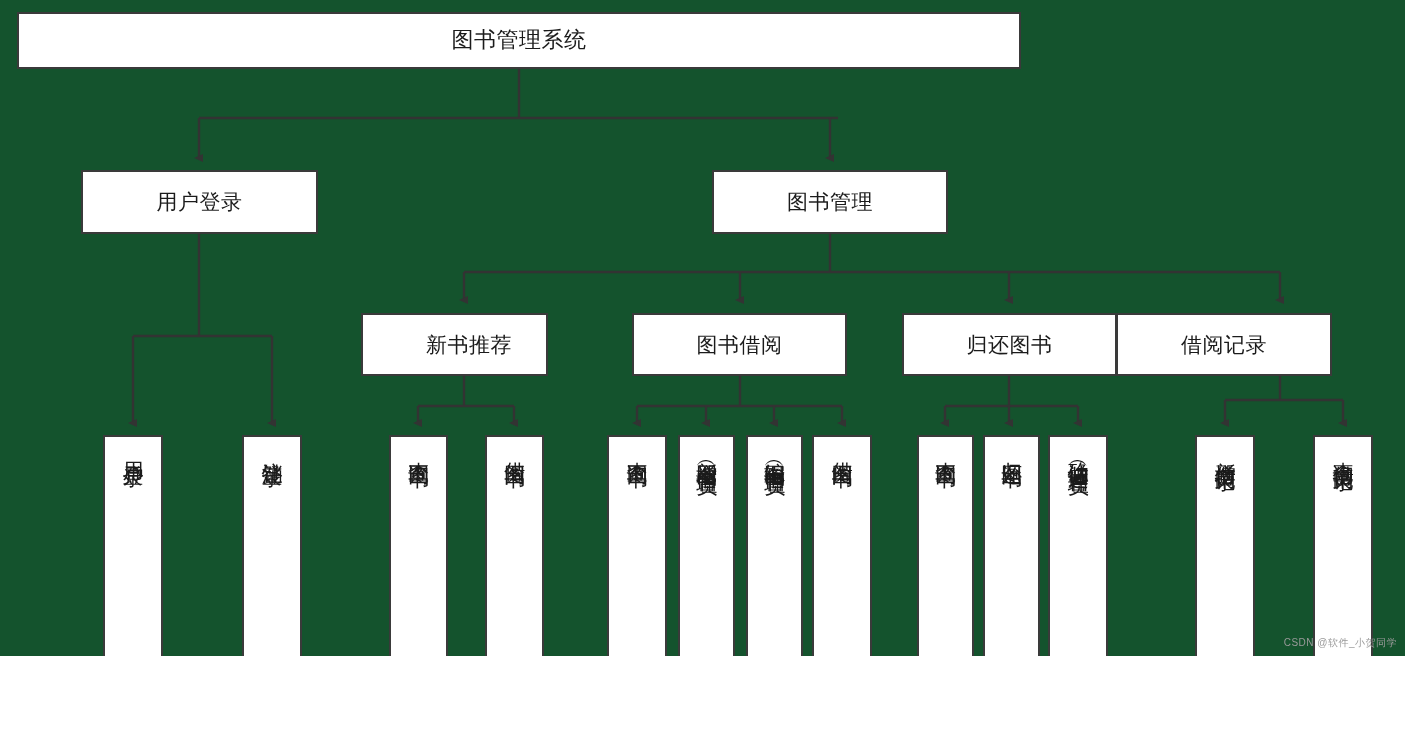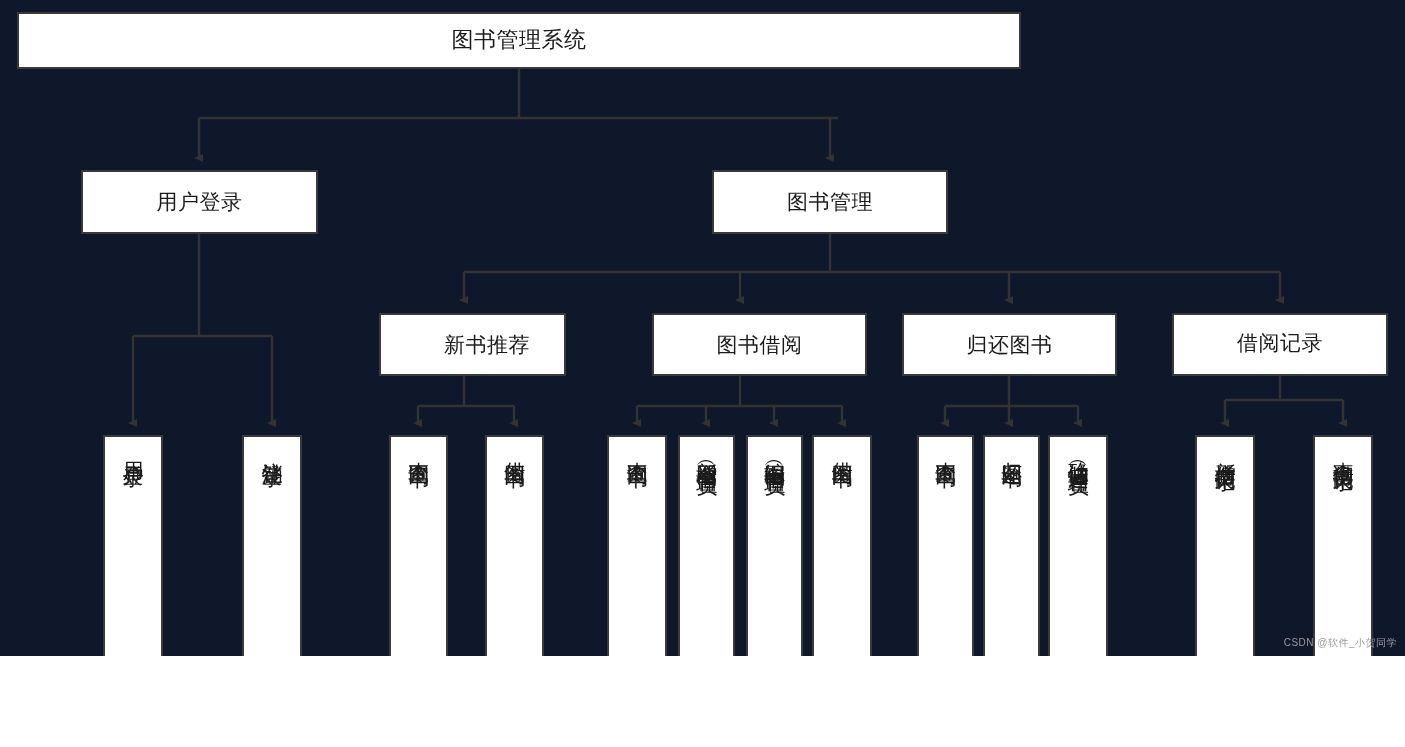--- a/index.html
+++ b/index.html
@@ -4,21 +4,21 @@
 <style>
   html,body{margin:0;padding:0;background:#ffffff;}
   body{
     font-family:"Liberation Sans","DejaVu Sans",sans-serif;
     -webkit-font-smoothing:antialiased;
   }
   #stage{
     position:relative;
     width:1405px;
     height:656px;
-    background:#0f172a;
+    background:#14532d;
     overflow:hidden;
   }
   #wires{
     position:absolute;
     left:0; top:0;
     width:1405px;
     height:747px;
     pointer-events:none;
   }
   .node{
@@ -128,30 +128,30 @@
     <span class="label">图书管理系统</span>
   </div>
 
   <div class="node horiz" style="left:81px; top:170px; width:237px; height:64px;">
     <span class="label">用户登录</span>
   </div>
   <div class="node horiz" style="left:712px; top:170px; width:236px; height:64px;">
     <span class="label">图书管理</span>
   </div>
 
-  <div class="node horiz" style="left:379px; top:313px; width:187px; height:63px;padding-left:29px;">
+  <div class="node horiz" style="left:361px; top:313px; width:187px; height:63px;padding-left:29px;">
     <span class="label">新书推荐</span>
   </div>
-  <div class="node horiz" style="left:632px; top:313px; width:215px; height:63px;margin-left:20px;">
+  <div class="node horiz" style="left:632px; top:313px; width:215px; height:63px;">
     <span class="label">图书借阅</span>
   </div>
   <div class="node horiz" style="left:902px; top:313px; width:215px; height:63px;">
     <span class="label">归还图书</span>
   </div>
-  <div class="node horiz" style="left:1172px; top:313px; width:216px; height:63px;font-family:Liberation Mono, monospace;">
+  <div class="node horiz" style="left:1116px; top:313px; width:216px; height:63px;">
     <span class="label">借阅记录</span>
   </div>
 
   <div class="node vert" style="left:103px; top:435px; width:60px; height:299px;">
     <span class="label">用户登录</span>
   </div>
   <div class="node vert" style="left:242px; top:435px; width:60px; height:299px;">
     <span class="label">注销登录</span>
   </div>
 

